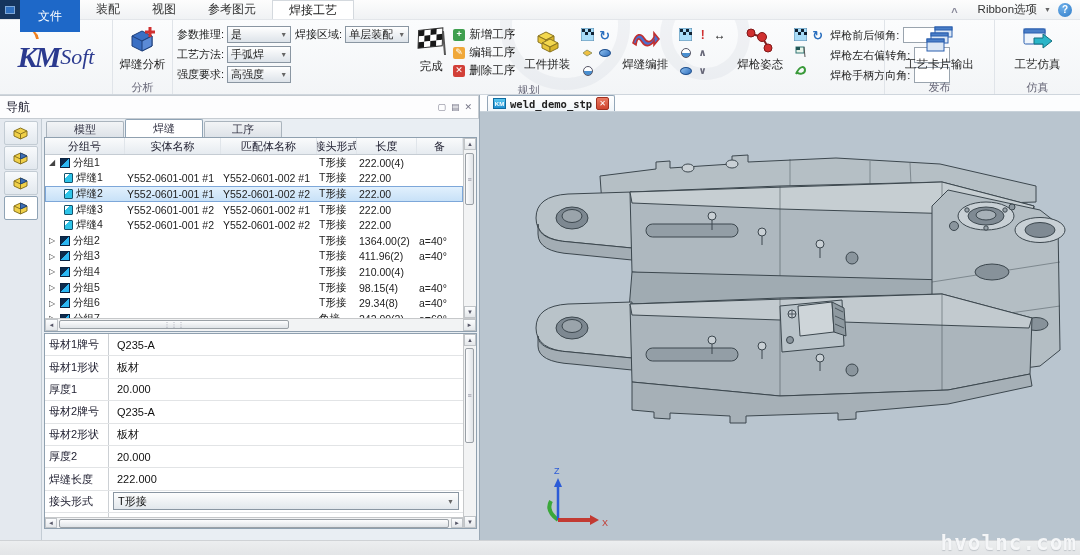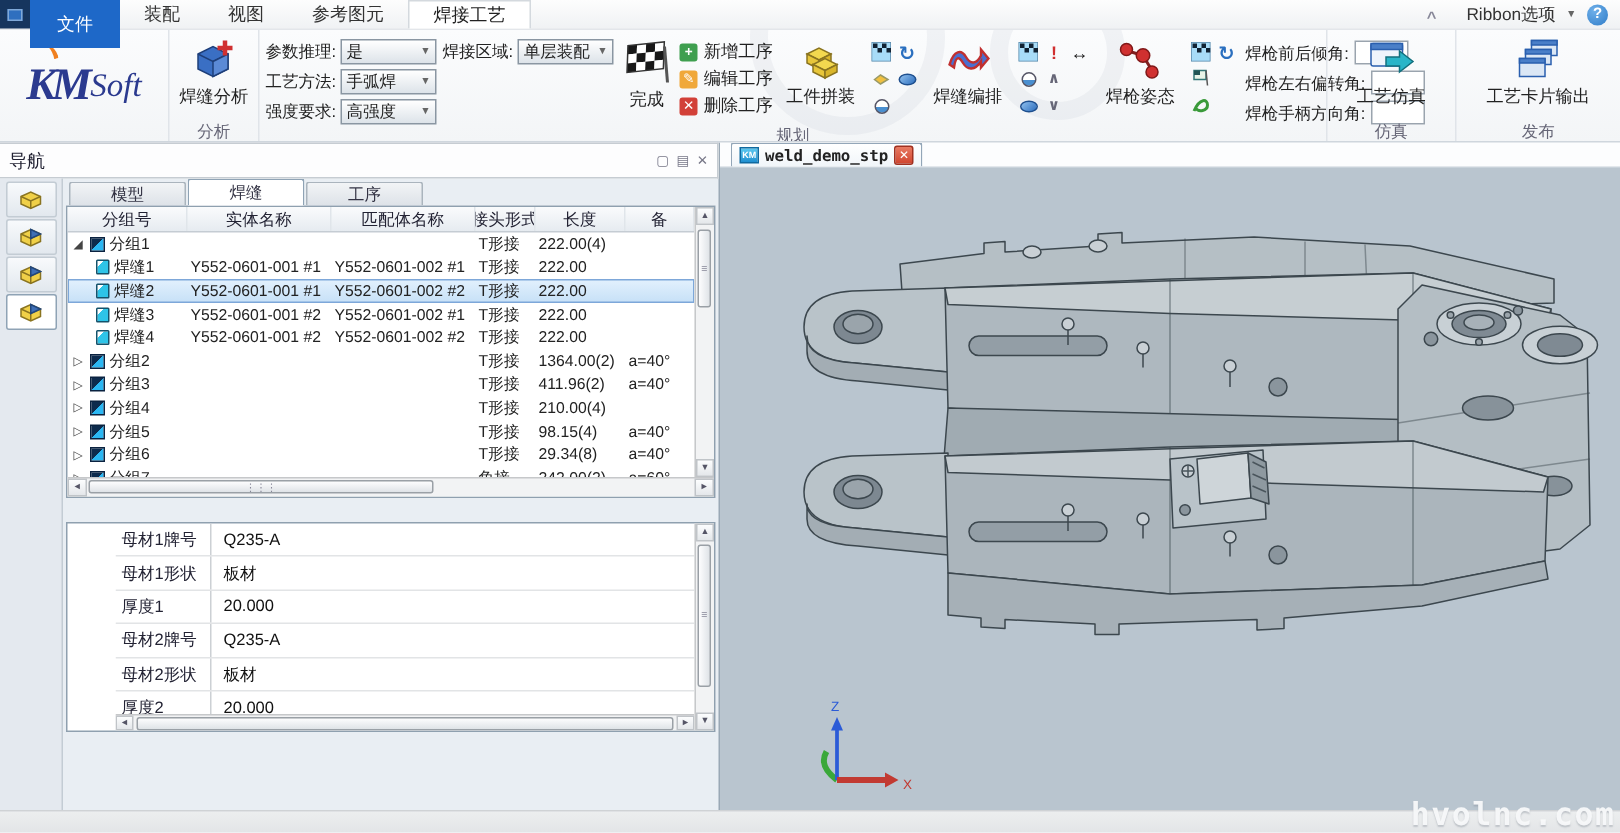--- a/index.html
+++ b/index.html
@@ -87,21 +87,21 @@
 .sp18{width:14px;flex:none;}
 
 .vscroll{width:13px;border-left:1px solid #c6c8ca;background:#f2f3f4;display:flex;flex-direction:column;}
 .hscroll{height:13px;border-top:1px solid #c6c8ca;background:#f2f3f4;display:flex;}
 .sbtn{height:12px;width:100%;display:flex;align-items:center;justify-content:center;font-size:6px;color:#556;background:linear-gradient(#fcfdfe,#e4e7ea);border:1px solid #c0c4c8;}
 .hscroll .sbtn{width:13px;height:100%;}
 .vthumb{margin:1px;width:9px;background:linear-gradient(90deg,#fdfdfe,#dfe3e7);border:1px solid #9aa0a6;border-radius:2px;display:flex;align-items:center;justify-content:center;font-size:7px;color:#889;}
 .hthumb{margin:1px;height:9px;background:linear-gradient(#fdfdfe,#dfe3e7);border:1px solid #9aa0a6;border-radius:2px;display:flex;align-items:center;justify-content:center;font-size:7px;color:#889;}
 
 
-.ptable{background:#fff;border:1px solid #8fa0af;height:140px;margin-top:16px;display:flex;padding-left:32px;}
+.ptable{background:#fff;border:1px solid #8fa0af;height:196px;margin-top:1px;display:flex;}
 .pt-grid{flex:1;min-width:0;overflow:hidden;display:flex;flex-direction:column;}
 .prop-rows{flex:1;overflow:hidden;}
 .prowline{display:flex;height:22.4px;border-bottom:1px solid #e2e4e6;align-items:center;}
 .pl{width:64px;align-self:stretch;display:flex;align-items:center;padding-left:4px;border-right:1px solid #ccd0d4;font-size:11px;color:#223;flex:none;}
 .pv{flex:1;padding-left:8px;font-size:11px;color:#111;display:flex;align-items:center;min-width:0;}
 .pv .pselect{flex:1;margin-right:4px;height:18px;border:1px solid #8a96a2;background:linear-gradient(#fdfdfd,#e2e7ec);display:flex;align-items:center;justify-content:space-between;padding:0 4px;}
 .ptable .vscroll{border-left:1px solid #c6c8ca;}
 .pt-hscroll{height:11px;border-top:1px solid #c6c8ca;background:#f2f3f4;display:flex;}
 .pt-hscroll .sbtn{width:12px;height:100%;}
 
@@ -333,51 +333,51 @@
           </div>
           <div class="angrow">
             <span class="anglabel">焊枪手柄方向角:</span>
             <input class="anginput" type="text" style="">
           </div>
         </div>
     </div>
     <div class="rg-label">规划</div>
   </div>
 
-  <div class="rgroup" style="width:86px;">
-    <div class="rg-content" style="justify-content:center;">
-      <div class="bigbtn">
-        <svg width="32" height="30" viewBox="0 0 32 30">
-          <rect x="2" y="4" width="21" height="15" rx="1.5" fill="#eef4fb" stroke="#2a5fae"></rect>
-          <rect x="2" y="4" width="21" height="4" fill="#4a7fc8" stroke="#2a5fae"></rect>
-          <path d="M12,13 L21,13 L21,9 L30,16 L21,23 L21,19 L12,19 Z" fill="#2ab5c8" stroke="#13707e"></path>
-        </svg>
-        <span class="cap">工艺仿真</span>
-      </div>
-    </div>
-    <div class="rg-label">仿真</div>
-  </div>
-
   <div class="rgroup" style="width:110px;">
     <div class="rg-content" style="justify-content:center;">
       <div class="bigbtn">
         <svg width="30" height="30" viewBox="0 0 30 30">
           <g stroke="#2a5fae">
             <rect x="10" y="2" width="17" height="10" fill="#dbe7f5"></rect>
               <rect x="10" y="2" width="17" height="3" fill="#4a7fc8"></rect>
             <rect x="6" y="8" width="17" height="10" fill="#dbe7f5"></rect>
               <rect x="6" y="8" width="17" height="3" fill="#4a7fc8"></rect>
             <rect x="2" y="14" width="17" height="12" fill="#dbe7f5"></rect>
               <rect x="2" y="14" width="17" height="3" fill="#4a7fc8"></rect>
           </g>
         </svg>
         <span class="cap">工艺卡片输出</span>
       </div>
     </div>
     <div class="rg-label">发布</div>
+  </div>
+
+  <div class="rgroup" style="width:86px;">
+    <div class="rg-content" style="justify-content:center;">
+      <div class="bigbtn">
+        <svg width="32" height="30" viewBox="0 0 32 30">
+          <rect x="2" y="4" width="21" height="15" rx="1.5" fill="#eef4fb" stroke="#2a5fae"></rect>
+          <rect x="2" y="4" width="21" height="4" fill="#4a7fc8" stroke="#2a5fae"></rect>
+          <path d="M12,13 L21,13 L21,9 L30,16 L21,23 L21,19 L12,19 Z" fill="#2ab5c8" stroke="#13707e"></path>
+        </svg>
+        <span class="cap">工艺仿真</span>
+      </div>
+    </div>
+    <div class="rg-label">仿真</div>
   </div>
 </div>
 
 <div class="main">
   <div class="left">
     <div class="nav-header">
       <span class="nav-title">导航</span>
       <span class="nav-hicons" id="nav-hicons">
           <span>▢</span>
           <span>▤</span>

